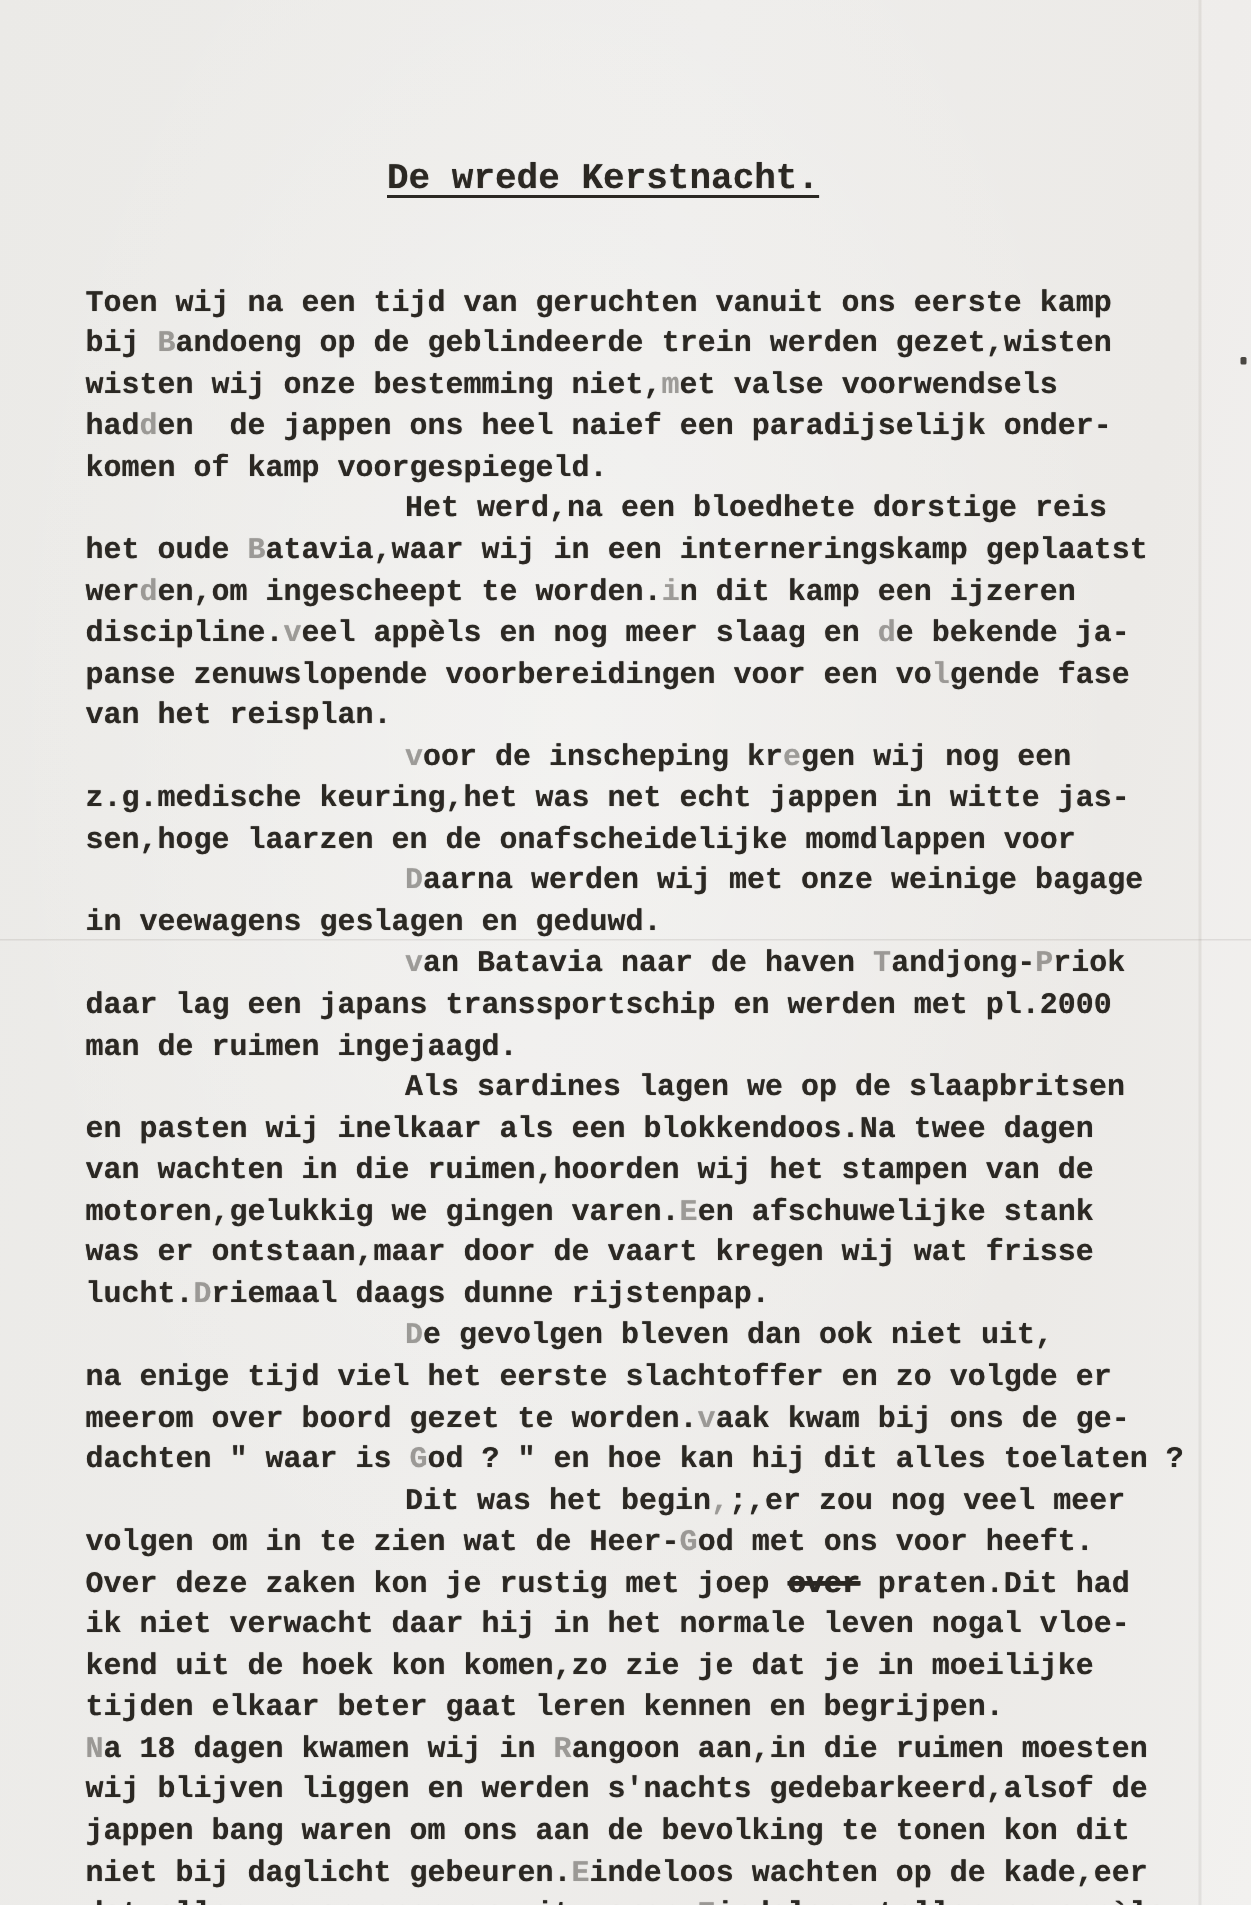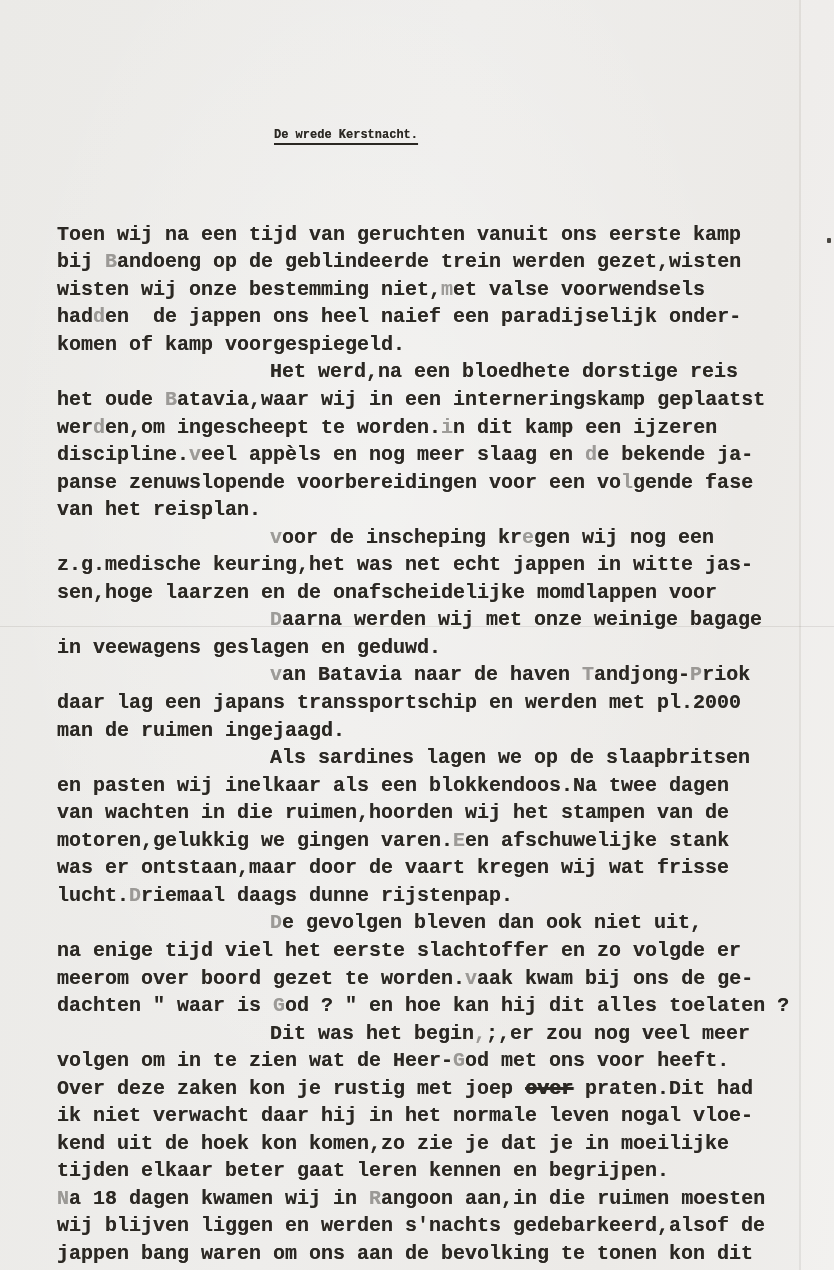--- a/index.html
+++ b/index.html
@@ -16,22 +16,22 @@
       linear-gradient(100deg, #ebeae7 0%, #eeedeb 45%, #eceae7 78%, #efeeec 100%);
   }
   .content {
     position:absolute; left:57px; top:51px; width:760px;
     font-size:20px; line-height:27.55px; font-weight:bold;
     color: var(--ink, #2b2823);
     white-space:pre;
     text-shadow: 0 0 0.6px rgba(43,40,35,0.65);
   }
   .title {
-    margin:16px; padding-left:201px;
-    font-size:12px; font-weight:bold;
+    margin:0; padding-left:201px;
+    font-size:24px; font-weight:bold;
     text-decoration: underline;
     text-decoration-thickness: 2px;
     text-underline-offset: 5px;
   }
   .line { height:27.55px; }
   .line.indent { padding-left:213px; }
   .faint { opacity:0.42; }
   .struck {
     text-decoration: line-through;
     text-decoration-thickness: 3px;

